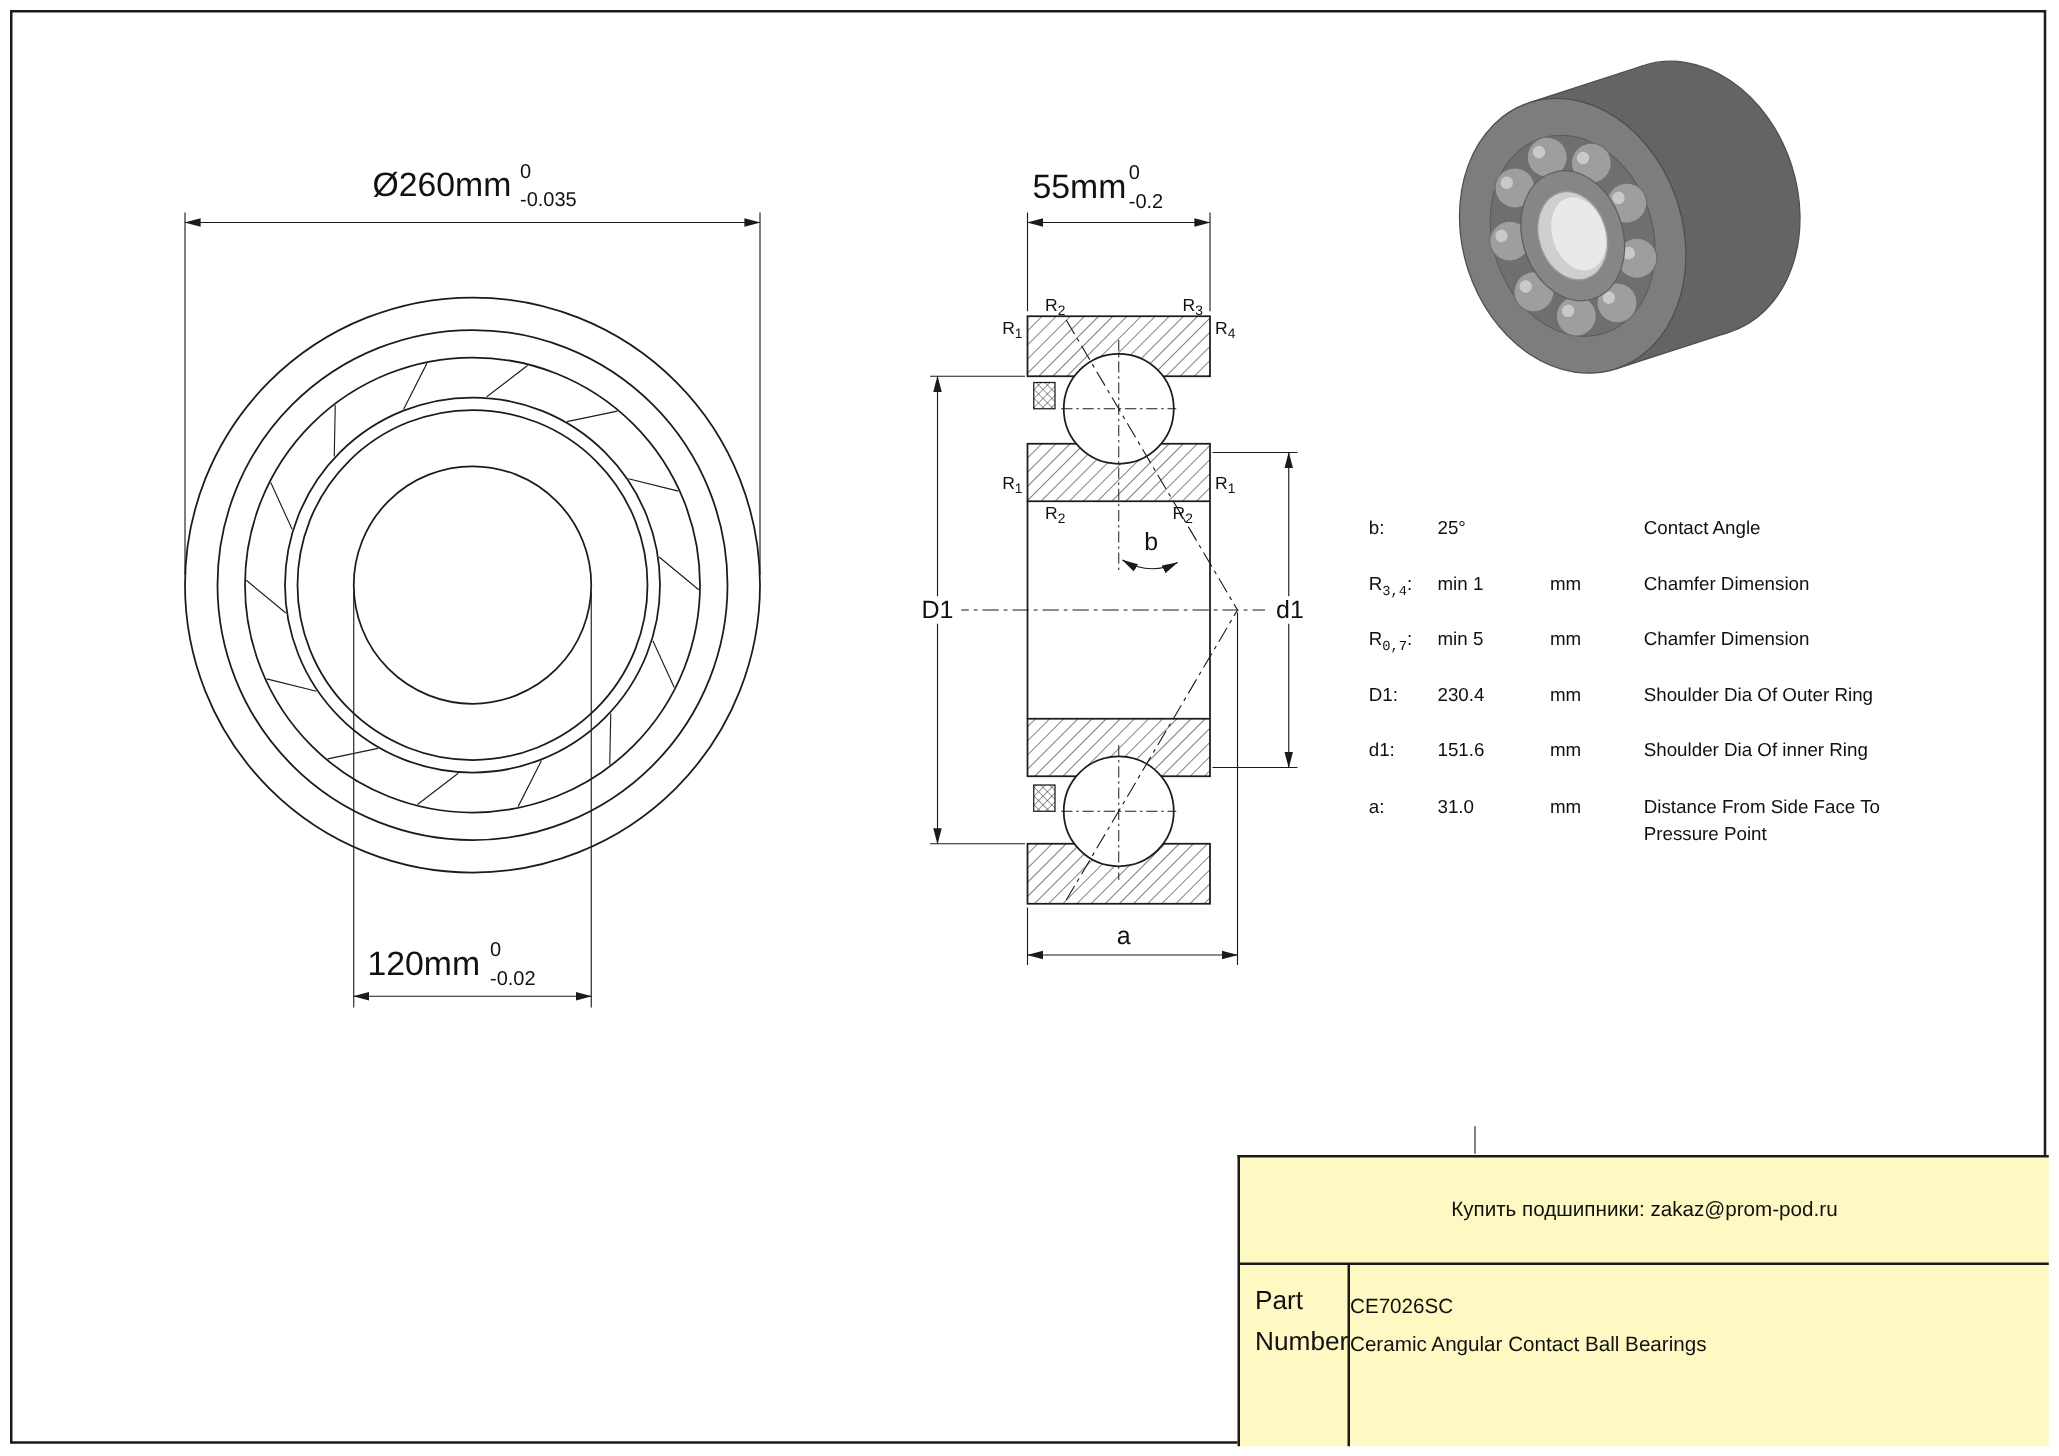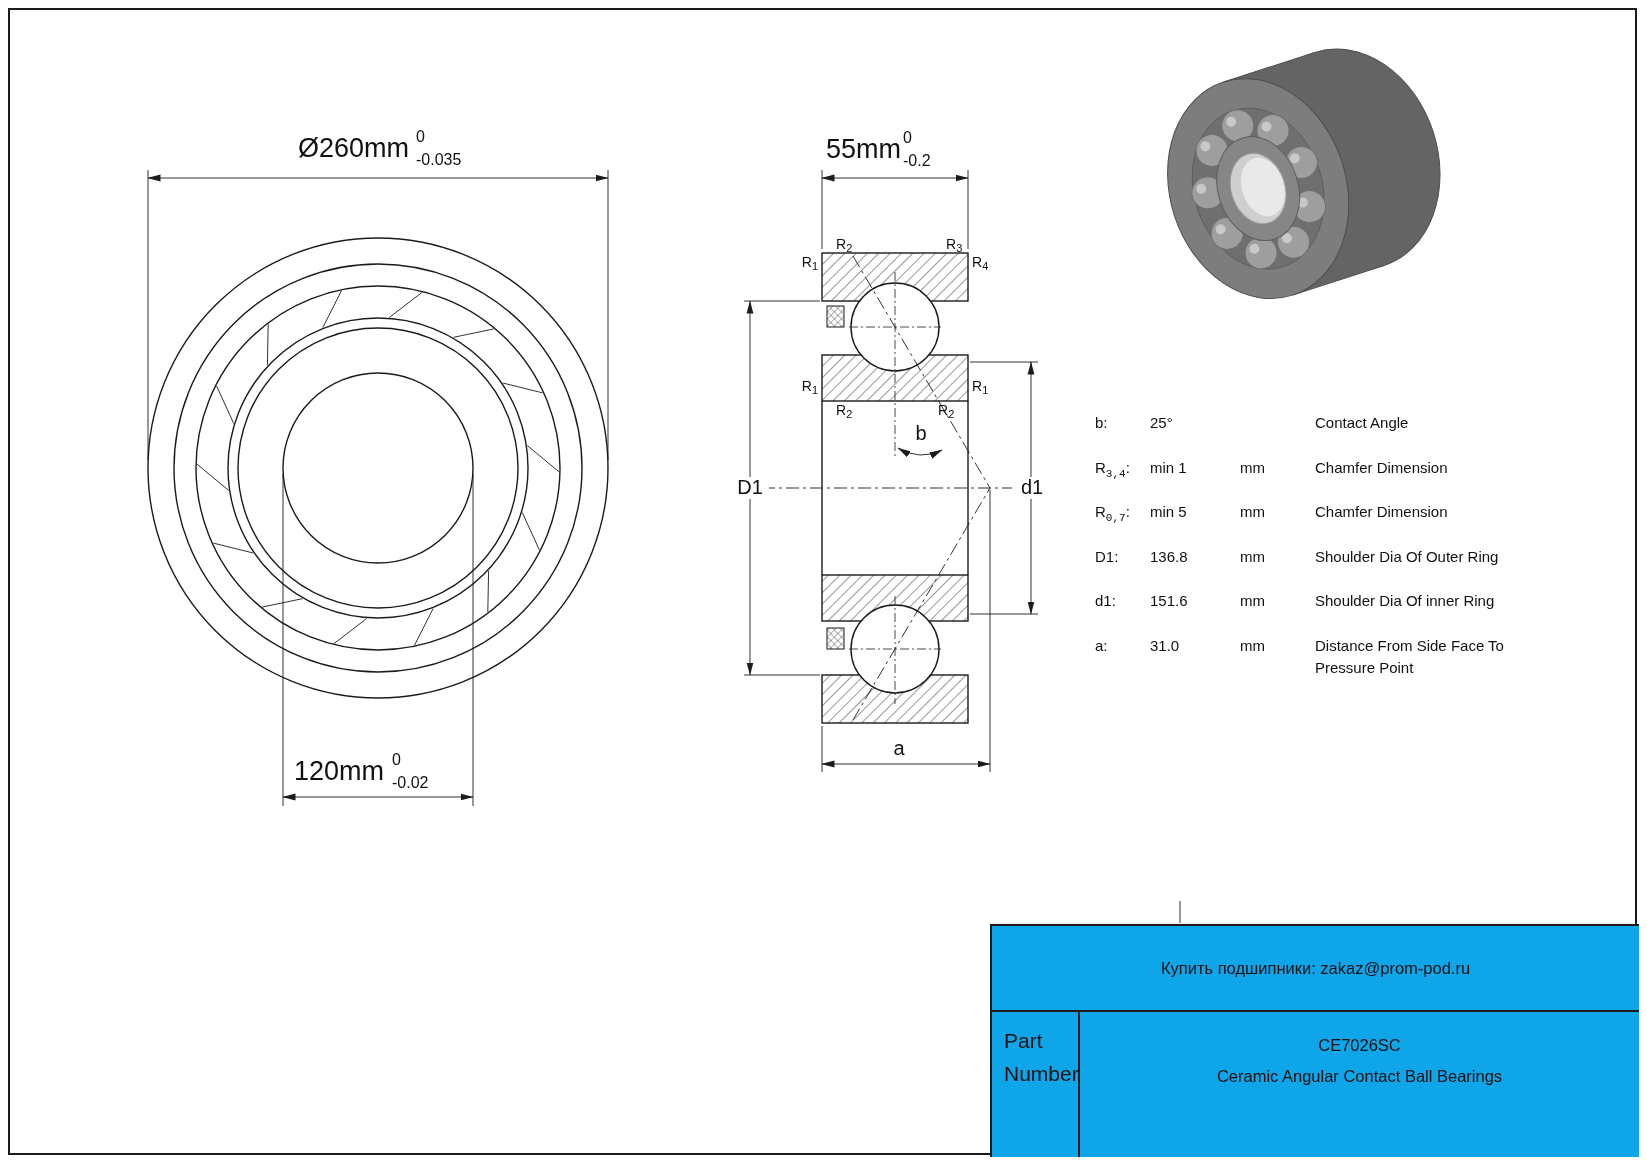--- a/index.html
+++ b/index.html
@@ -18,25 +18,25 @@
   .dimtxt{font-size:27px;}
   .tol{font-size:16px;}
   .rlbl{font-size:14px;}
   tspan.sub{font-size:11px;}
   .seclbl{font-size:20px;}
   
   .spec{position:absolute;left:1095px;top:412px;width:465px;font-size:15px;}
   .srow{display:grid;grid-template-columns:55px 90px 75px 1fr;min-height:44.5px;align-items:start;line-height:1.5;}
   .spec sub{font-size:11px;font-family:Liberation Mono, monospace;}
   
-  .tb{position:absolute;left:990px;top:924px;width:649px;height:233px;border-top:2px solid #1b1b1b;border-left:2px solid #1b1b1b;box-sizing:border-box;display:flex;flex-direction:column;background:#0ea5e9;}
+  .tb{position:absolute;left:990px;top:924px;width:649px;height:233px;border-top:2px solid #1b1b1b;border-left:2px solid #1b1b1b;box-sizing:border-box;display:flex;flex-direction:column;background:#fef9c3;}
   .tb-top{height:86px;border-bottom:2px solid #1b1b1b;display:flex;align-items:center;justify-content:center;font-size:16.5px;box-sizing:border-box;}
   .tb-bot{flex:1;display:flex;}
   .tb-pl{width:88px;border-right:2px solid #1b1b1b;padding:12px 0 0 12px;font-size:21px;line-height:1.58;box-sizing:border-box;}
-  .tb-pi{flex:1;display:flex;flex-direction:column;align-items:center;padding-top:24px;font-size:16.5px;gap:12px;}
+  .tb-pi{flex:1;display:flex;flex-direction:column;padding-top:24px;font-size:16.5px;gap:12px;}
 </style>
 </head>
 <body>
 
 <div class="frame"></div>
 
 <svg class="drawing" width="1647" height="1165" viewBox="0 0 1647 1165">
   <defs>
     <marker id="arrow" viewBox="0 0 13 8" refX="12.5" refY="4" markerWidth="13" markerHeight="8" markerUnits="userSpaceOnUse" orient="auto-start-reverse">
       <path d="M0,0.6 L13,4 L0,7.4 Z" fill="#1b1b1b"></path>
@@ -218,21 +218,21 @@
     <span>Chamfer Dimension</span>
   </div>
   <div class="srow">
     <span><span>R</span><sub>0,7</sub><span>:</span></span>
     <span>min 5</span>
     <span>mm</span>
     <span>Chamfer Dimension</span>
   </div>
   <div class="srow">
     <span><span>D1</span><sub></sub><span>:</span></span>
-    <span>136.8</span>
+    <span>230.4</span>
     <span>mm</span>
     <span>Shoulder Dia Of Outer Ring</span>
   </div>
   <div class="srow">
     <span><span>d1</span><sub></sub><span>:</span></span>
     <span>151.6</span>
     <span>mm</span>
     <span>Shoulder Dia Of inner Ring</span>
   </div>
   <div class="srow">

